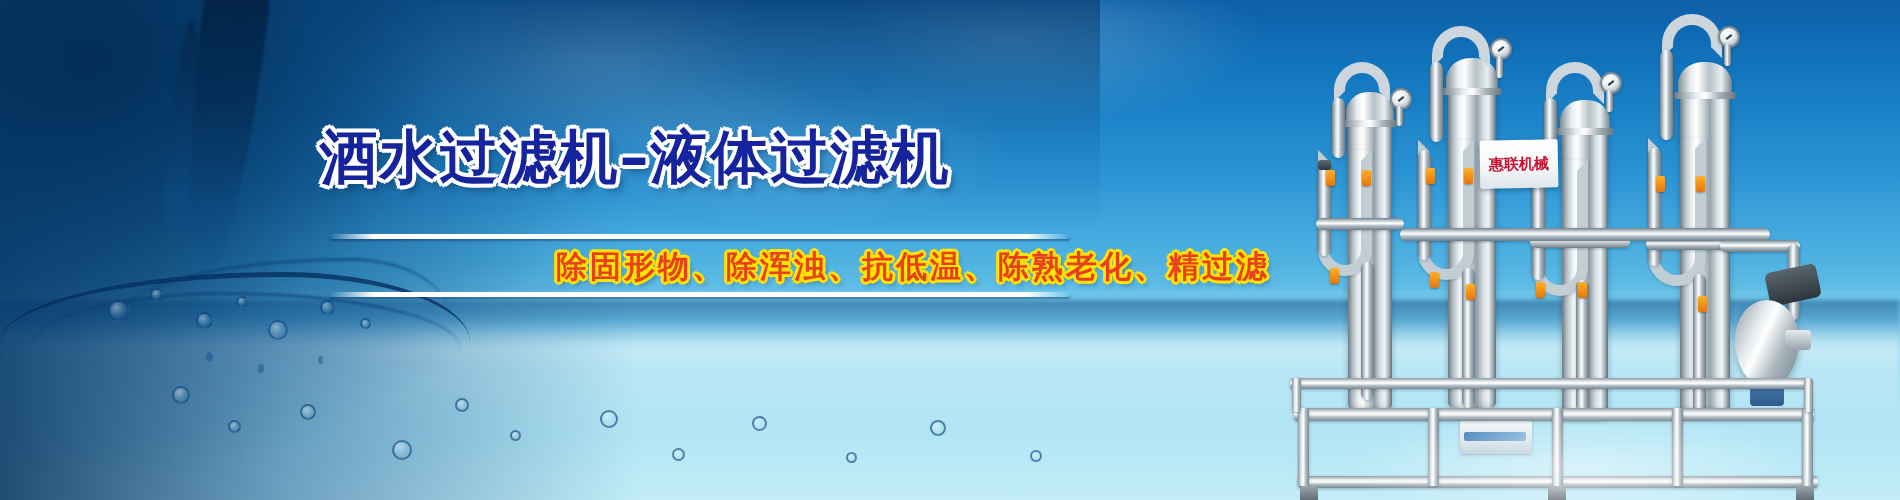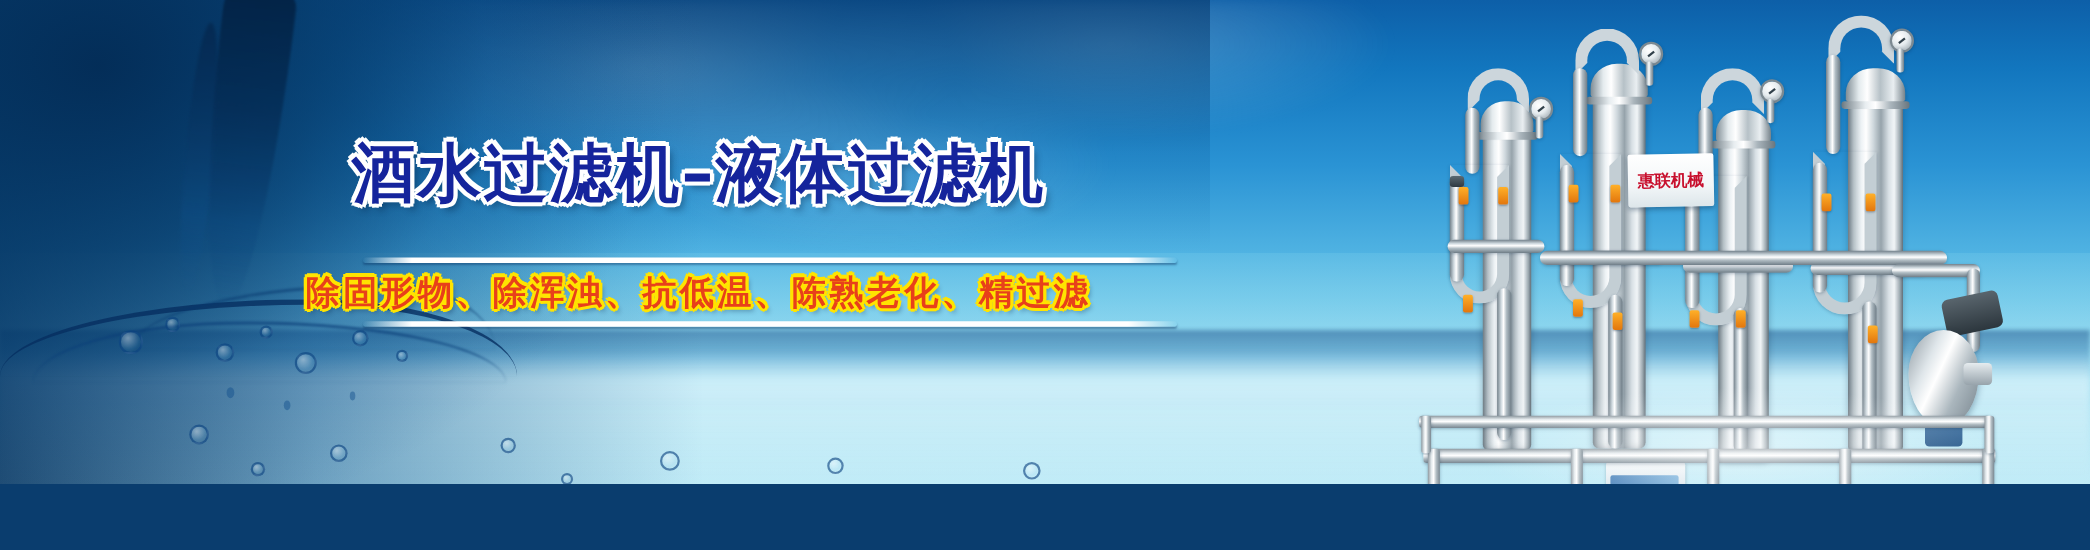--- a/index.html
+++ b/index.html
@@ -1,18 +1,18 @@
 <!DOCTYPE html>
 <html><head>
 <meta charset="utf-8">
 <style>
   html,body{margin:0;padding:0;background:#0a3d6e;}
   *{box-sizing:border-box;}
   .banner{
-    position:relative;width:1900px;height:440px;overflow:hidden;
+    position:relative;width:1900px;height:500px;overflow:hidden;
     font-family:"DejaVu Sans","Liberation Sans",sans-serif;
     background:#fde047;
   }
 
   
   .bg-sky{
     position:absolute;inset:0;
     background:
       linear-gradient(180deg,
         #0d5fa8 0%,
@@ -122,21 +122,21 @@
 
   .rule{
     position:absolute;height:5px;border-radius:2px;
     background:linear-gradient(90deg, rgba(255,255,255,0) 0%, #ffffff 6%, #ffffff 94%, rgba(255,255,255,0) 100%);
     box-shadow:0 2px 2px rgba(10,52,100,.45);
   }
   .rule-top{left:330px;width:740px;top:234px;}
   .rule-bot{left:330px;width:740px;top:292px;}
 
   .subtitle{
-    position:absolute;left:0;right:0;top:246px;text-align:center;
+    position:absolute;left:0;right:0;top:246px;text-align:right;
     font-size:31px;font-weight:bold;letter-spacing:3px;line-height:1.35;
     color:#e8401a;
     text-shadow:
       -2px -2px 0 #ffe400, 2px -2px 0 #ffe400,
       -2px  2px 0 #ffe400, 2px  2px 0 #ffe400,
       -3px  0   0 #ffe400, 3px  0   0 #ffe400,
        0   -3px 0 #ffe400, 0    3px 0 #ffe400,
        3px  4px 5px rgba(2,28,62,.40);
   }
 

